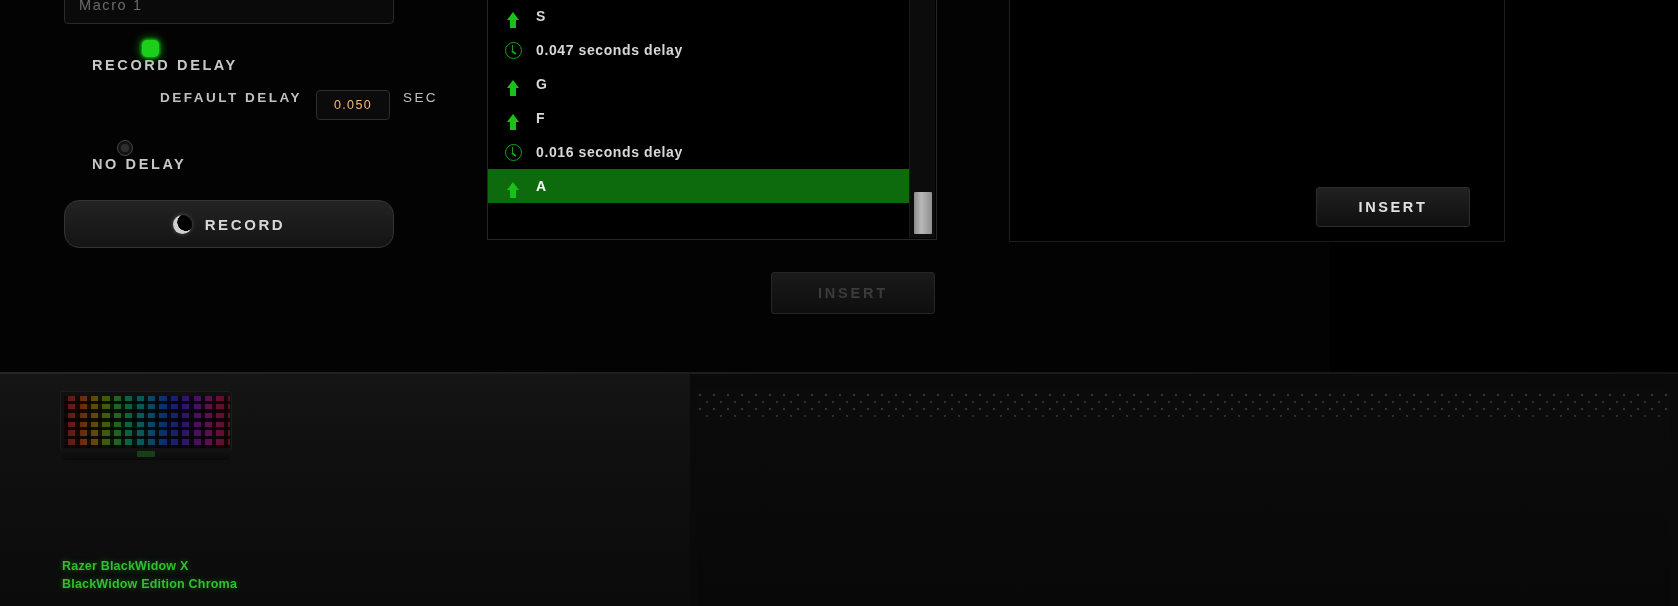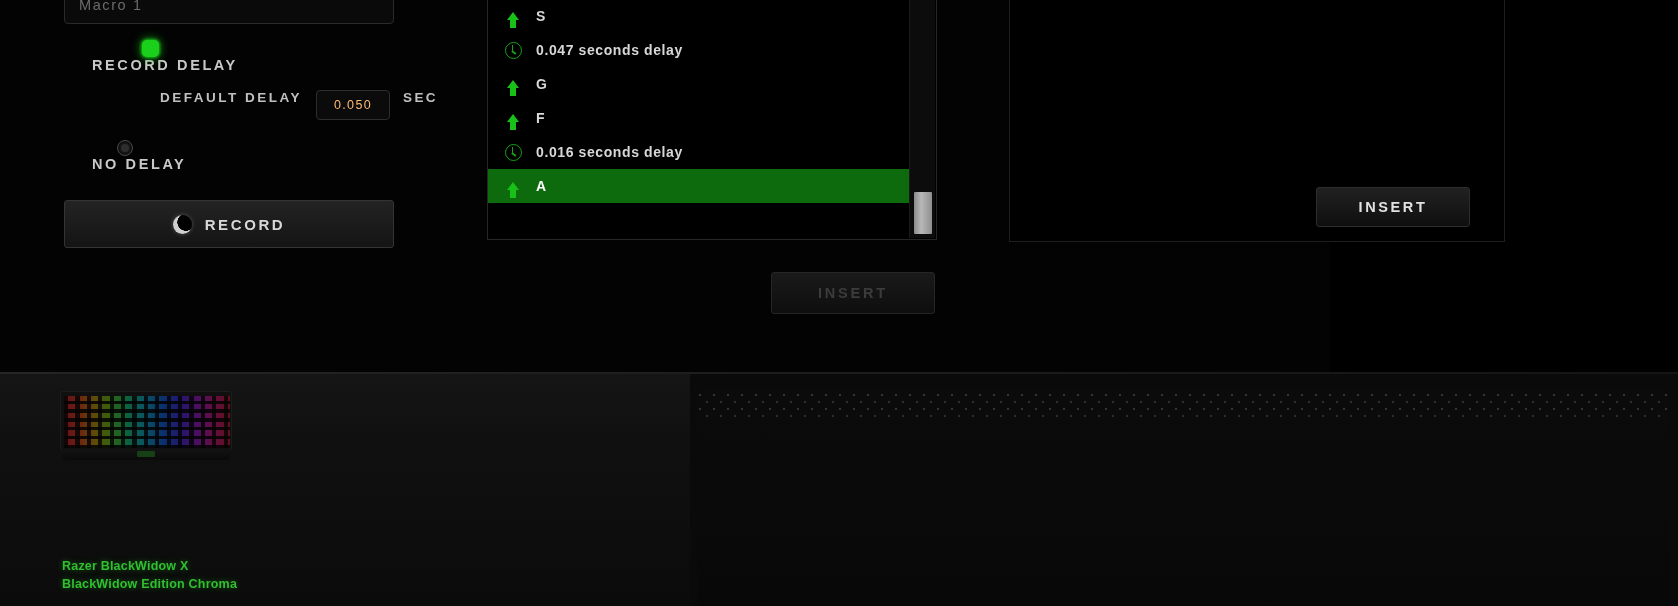--- a/index.html
+++ b/index.html
@@ -112,30 +112,30 @@
   .delay-input .val {
     color:#fdba74;
     font-size:12.5px;
     letter-spacing:1.4px;
   }
   #default-delay-row .dd-unit {
     margin-left:13px;
     color:#c0c0c0;
     font-size:13.5px;
     letter-spacing:2.4px;
-    font-weight:bold;
+    font-weight:normal;
   }
 
   #record-button {
     position:absolute;
     left:64px; top:200px;
     width:330px; height:48px;
     background:linear-gradient(#232323,#141414);
     border:1px solid #343434;
-    border-radius:3px;
+    border-radius:15px;
     display:flex; align-items:center; justify-content:center;
     cursor:pointer;
   }
   #record-button .rec-icon {
     width:19px; height:19px;
     border-radius:50%;
     background:radial-gradient(circle at 68% 38%, #000 0 48%, #cfcfcf 50% 100%);
     box-shadow:0 0 4px rgba(255,255,255,.25);
     margin-right:13px;
     flex:0 0 auto;

